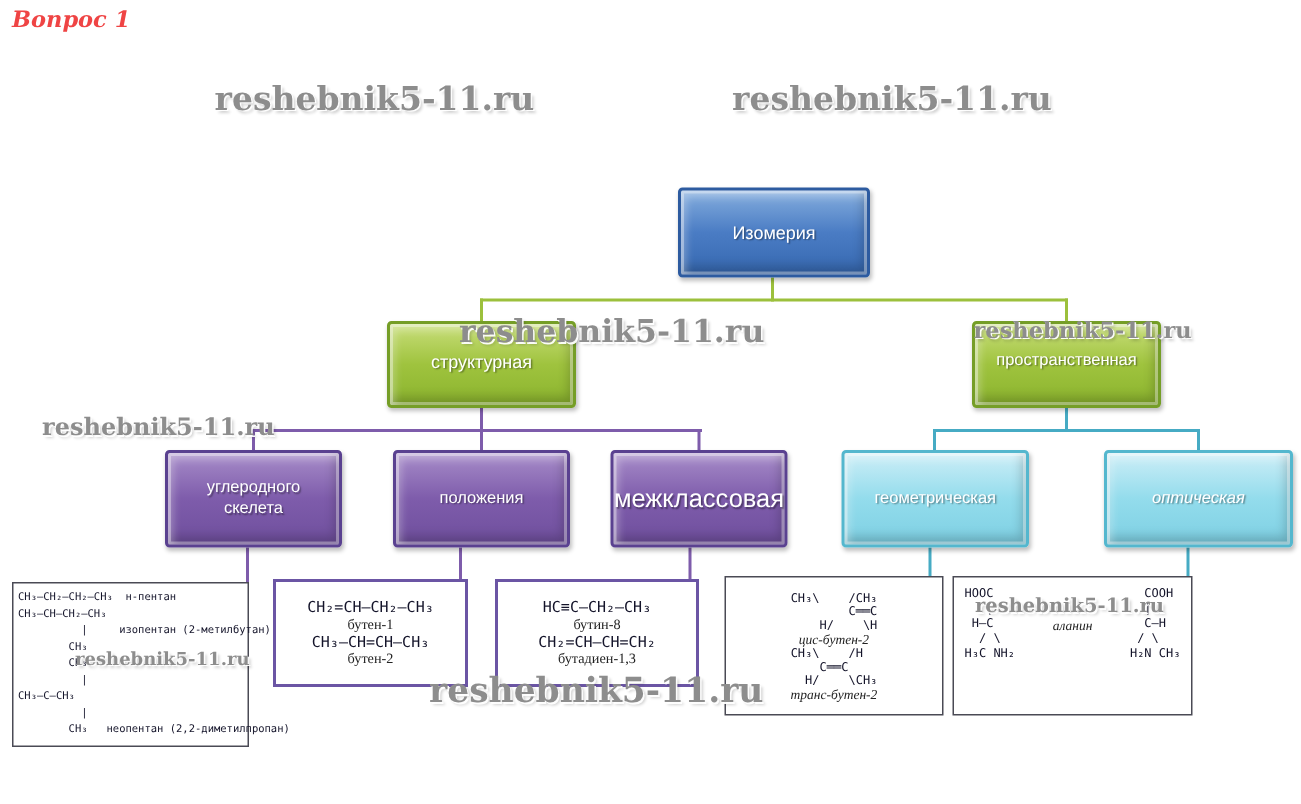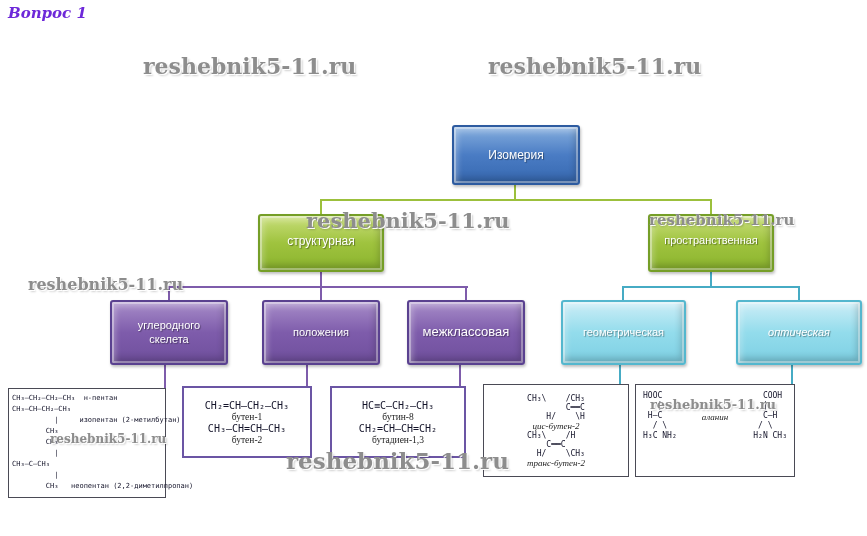--- a/index.html
+++ b/index.html
@@ -1,19 +1,19 @@
 <!DOCTYPE html>
 <html><head>
 <meta charset="utf-8">
 <style>
   html,body{margin:0;padding:0;background:#ffffff;}
   .stage{position:relative;width:867px;height:536px;background:#ffffff;overflow:hidden;
          font-family:"Liberation Sans",sans-serif;}
   .question{position:absolute;left:8px;top:4px;font-family:"DejaVu Serif",serif;
-            font-weight:bold;font-style:italic;font-size:15px;color:#6d28d9;}
+            font-weight:bold;font-style:italic;font-size:15px;color:#ef4444;}
   
   .wm{position:absolute;font-family:"DejaVu Serif",serif;font-weight:bold;
       color:#8d8d8d;white-space:nowrap;z-index:10;
       text-shadow:1px 1px 0 rgba(255,255,255,.95), 2px 2px 2px rgba(0,0,0,.18);}
   
   .node{position:absolute;display:flex;align-items:center;justify-content:center;
         text-align:center;color:#fff;border-radius:3px;box-sizing:border-box;
         line-height:1.25;text-shadow:1px 1px 1px rgba(0,0,0,.4);
         box-shadow: inset 0 0 0 2px rgba(255,255,255,.35),
                     inset 3px 4px 6px rgba(255,255,255,.35),
@@ -87,21 +87,21 @@
   </div>
 
   <div class="node purple" style="left:110px;top:300px;width:118px;height:65px;font-size:11px;padding:4px 18px;">
     <span>углеродного скелета</span>
   </div>
 
   <div class="node purple" style="left:262px;top:300px;width:118px;height:65px;font-size:11px;">
     <span>положения</span>
   </div>
 
-  <div class="node purple" style="left:407px;top:300px;width:118px;height:65px;font-size:13px;">
+  <div class="node purple" style="left:407px;top:300px;width:118px;height:65px;font-size:17px;">
     <span>межклассовая</span>
   </div>
 
   <div class="node cyan" style="left:561px;top:300px;width:125px;height:65px;font-size:11px;">
     <span>геометрическая</span>
   </div>
 
   <div class="node cyan" style="left:736px;top:300px;width:126px;height:65px;font-size:11px;font-style:italic;">
     <span>оптическая</span>
   </div>

